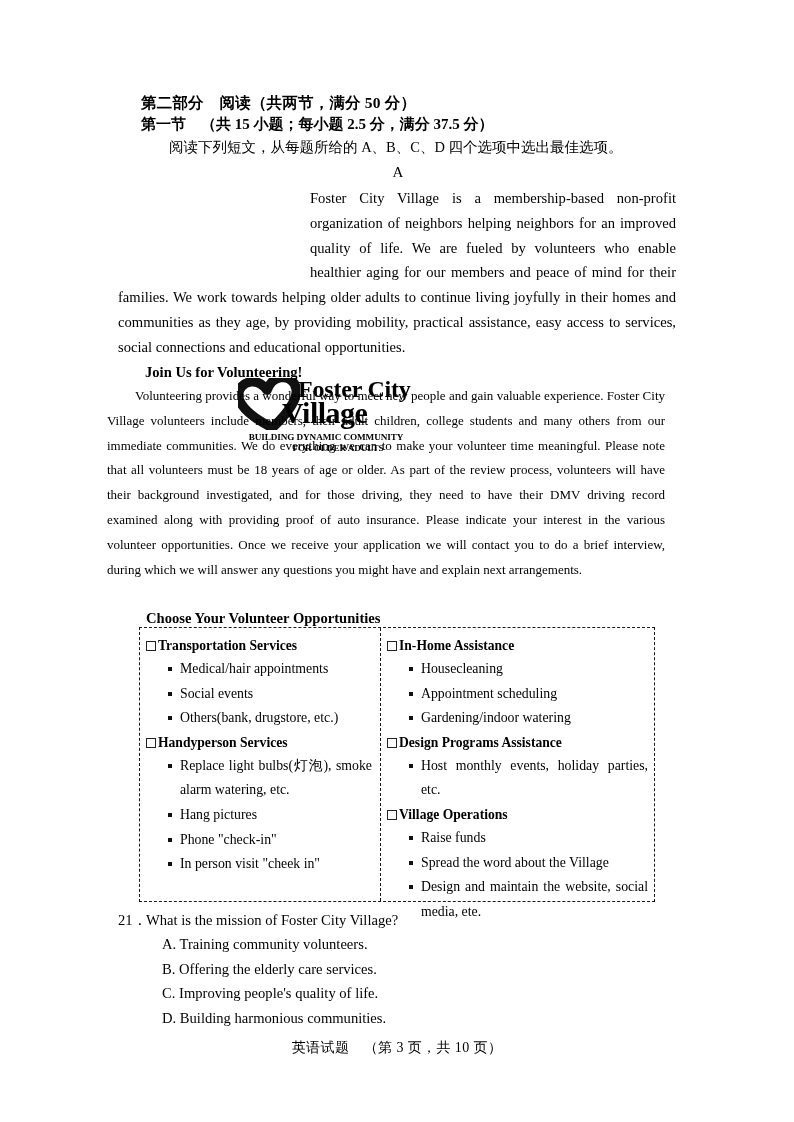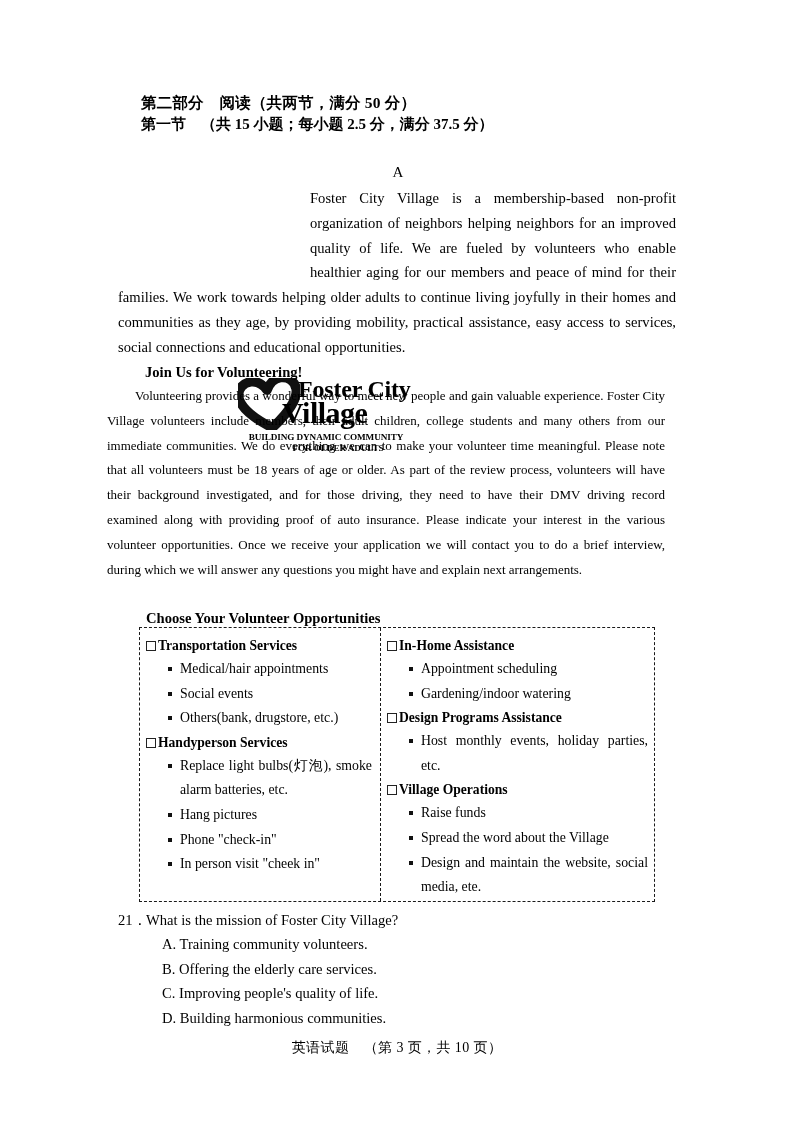--- a/index.html
+++ b/index.html
@@ -271,20 +271,21 @@
   }
 </style>
 </head>
 <body>
 
 <div class="page">
 
   <div class="hdr">
     <div class="hdr-line1">第二部分　阅读（共两节，满分 50 分）</div>
     <div class="hdr-line2">第一节　（共 15 小题；每小题 2.5 分，满分 37.5 分）</div>
+    <div class="hdr-line3">阅读下列短文，从每题所给的 A、B、C、D 四个选项中选出最佳选项。</div>
   </div>
 
   <div class="section-letter">A</div>
 
   <div class="intro">
     <div class="logo-float">
       <div class="logo">
         <div class="logo-top">
           <svg class="logo-heart" viewBox="0 0 62 52">
             <g transform="rotate(-8 31 26)">
@@ -321,38 +322,39 @@
         <li>Medical/hair appointments</li>
         <li>Social events</li>
         <li>Others(bank, drugstore, etc.)</li>
       </ul>
 
       <div class="grp-head">
         <span class="chk"></span>
         <span>Handyperson Services</span>
       </div>
       <ul class="opp-items">
-        <li class="two-line">Replace light bulbs(灯泡), smoke alarm batteries, etc.</li>
+        <li class="two-line">Replace light bulbs(灯泡), smoke alarm watering, etc.</li>
         <li>Hang pictures</li>
       </ul>
 
       <ul class="opp-items">
         <li>Phone "check-in"</li>
         <li>In person visit "cheek in"</li>
       </ul>
 
     </div>
 
     <div class="opp-col opp-col-right">
 
       <div class="grp-head">
         <span class="chk"></span>
         <span>In-Home Assistance</span>
       </div>
       <ul class="opp-items">
+        <li>Housecleaning</li>
         <li>Appointment scheduling</li>
         <li>Gardening/indoor watering</li>
       </ul>
 
       <div class="grp-head">
         <span class="chk"></span>
         <span>Design Programs Assistance</span>
       </div>
       <ul class="opp-items">
         <li>Host monthly events, holiday parties, etc.</li>

